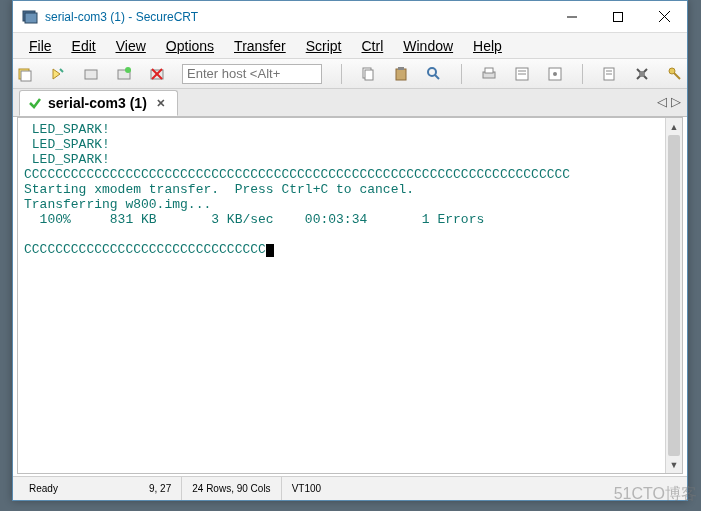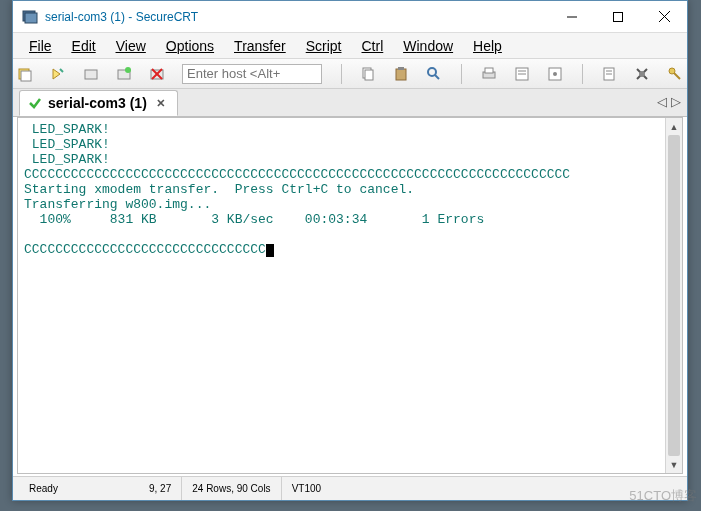--- a/index.html
+++ b/index.html
@@ -149,21 +149,21 @@
     align-items:center;
     font-size:10px;
     padding: 0 6px;
   }
   .status-cell { padding: 0 10px; border-right:1px solid #cfcfcf; height:100%; display:flex; align-items:center;}
   .status-cell:last-child{border-right:none;}
   .status-spacer{flex:0 0 40px;}
   .watermark {
     position:absolute;
     right:4px; bottom:6px;
-    font-size:13px;
+    font-size:16px;
     color:rgba(120,120,120,0.5);
     font-family: "Microsoft YaHei", sans-serif;
     pointer-events:none;
   }
 </style>
 </head>
 <body>
 
 <div class="window">
 

